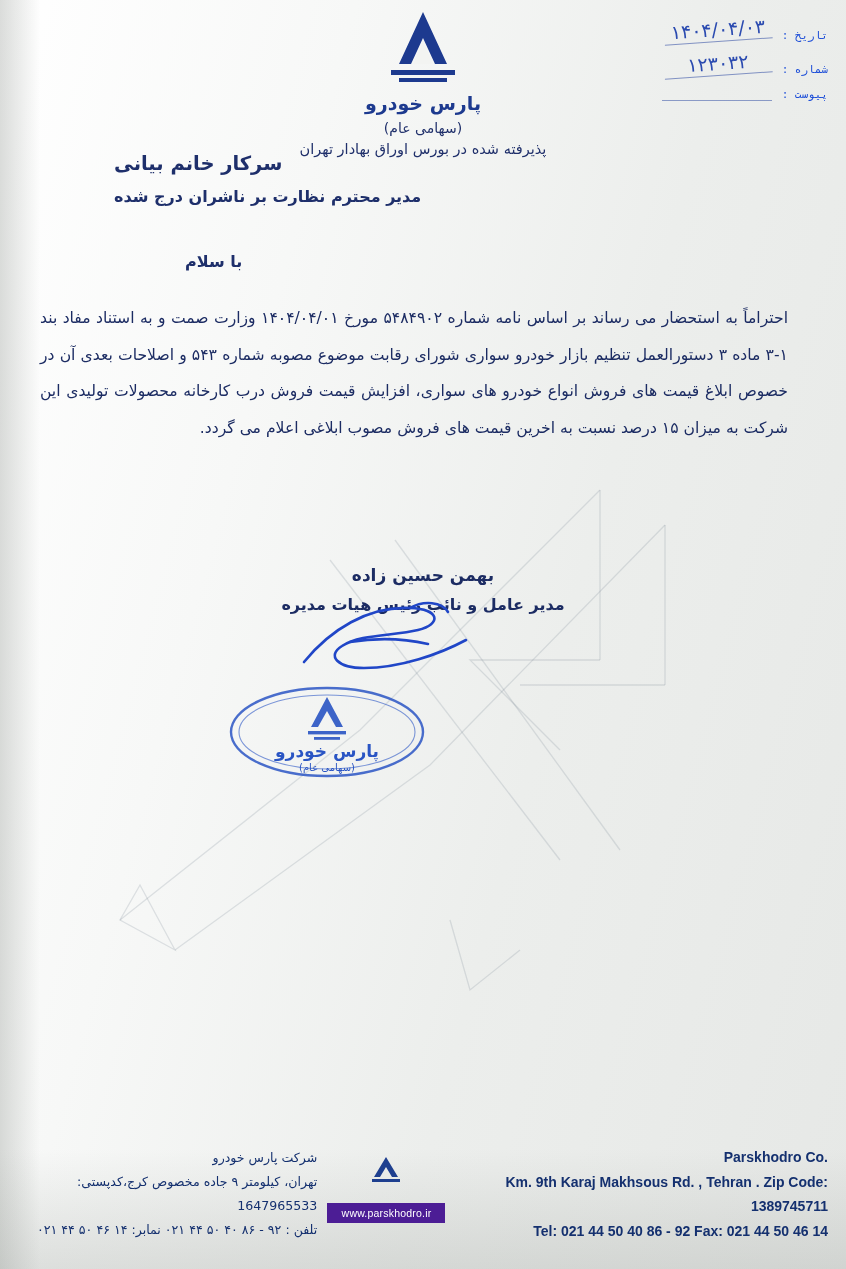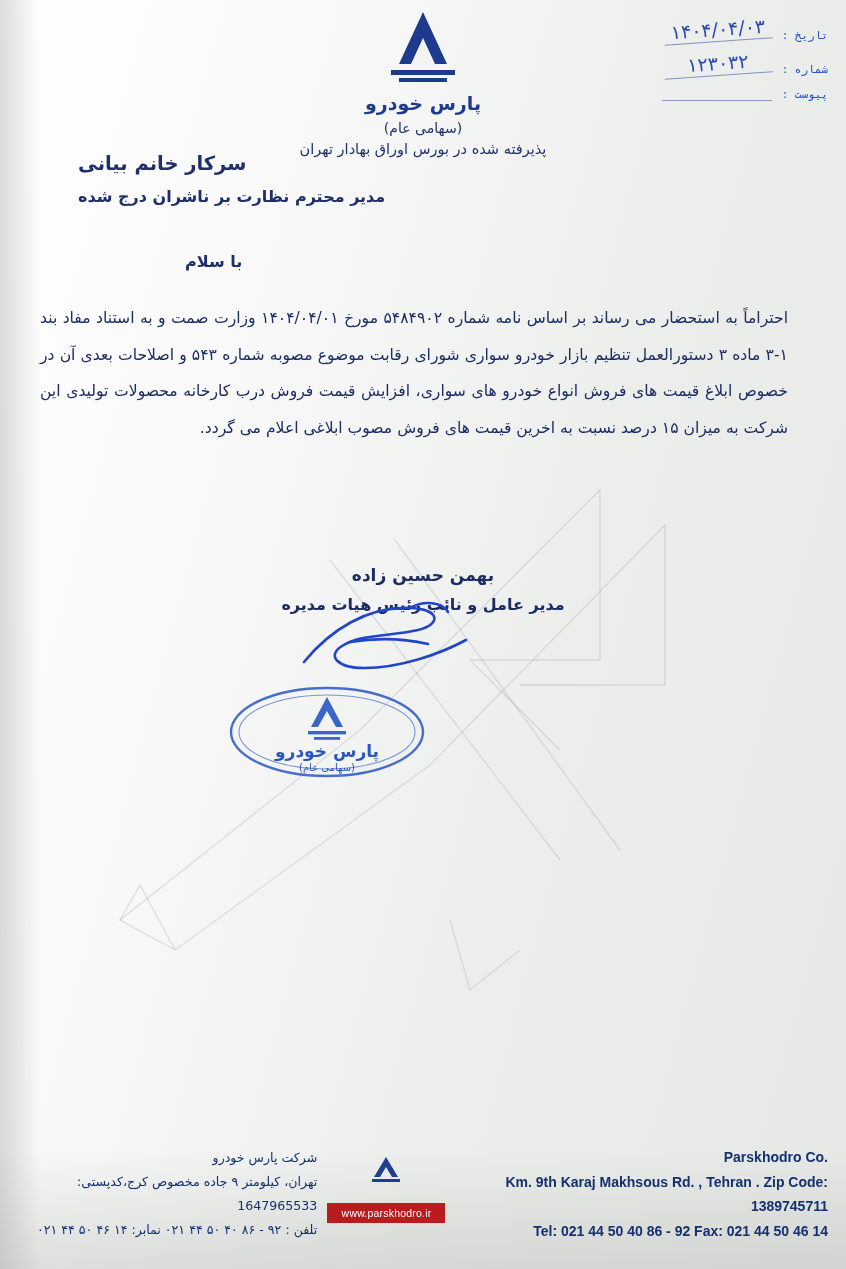--- a/index.html
+++ b/index.html
@@ -115,21 +115,21 @@
     min-width: 110px;
     height: 14px;
   }
 
   
   .addressee {
     position: absolute;
     top: 152px;
     right: 0;
     left: 0;
-    padding-left: 78px;
+    padding-left: 114px;
     text-align: left;
     direction: rtl;
   }
   .addressee .line1 {
     font-size: 19.5px;
     font-weight: bold;
     color: #1e2f6b;
     margin-bottom: 12px;
   }
   .addressee .line2 {
@@ -214,21 +214,21 @@
     text-align: right;
     font-size: 12.6px;
     line-height: 1.9;
     color: #14306f;
   }
   .footer-mid {
     text-align: center;
     width: 150px;
   }
   .footer-badge {
-    background: #b91c1c;
+    background: #4c1d95;
     color: #fff;
     font-family: "Liberation Sans", sans-serif;
     font-size: 10.5px;
     padding: 4px 0 4px 0;
     width: 118px;
     margin: 10px auto;
     letter-spacing: .2px;
   }
   .footer-logo {
     width: 44px;

